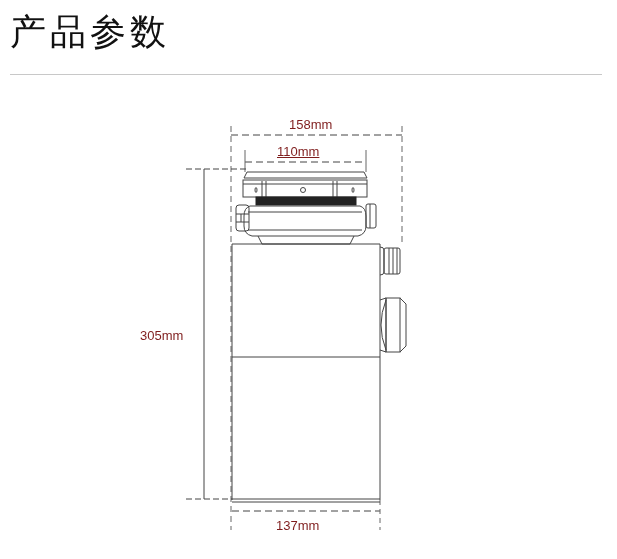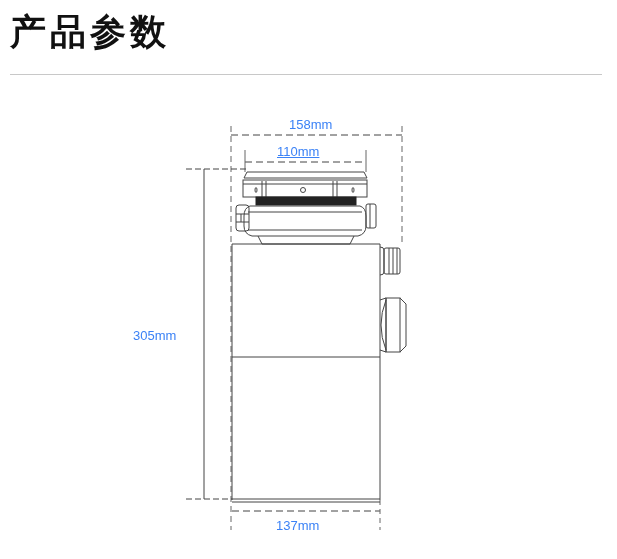--- a/index.html
+++ b/index.html
@@ -1,19 +1,19 @@
 <!DOCTYPE html>
 <html><head>
 <meta charset="utf-8">
 <style>
   html,body{margin:0;padding:0;background:#ffffff;}
   body{width:617px;height:559px;position:relative;overflow:hidden;font-family:"Liberation Sans","DejaVu Sans",sans-serif;}
-  .title{position:absolute;left:10px;top:10px;font-size:36px;color:#111;letter-spacing:4px;font-family:"DejaVu Sans",sans-serif;font-weight:bold;line-height:44px;}
+  .title{position:absolute;left:10px;top:10px;font-size:36px;color:#111;letter-spacing:4px;font-family:"DejaVu Sans",sans-serif;font-weight:normal;line-height:44px;}
   .rule{position:absolute;left:10px;top:74px;width:592px;height:1px;background:#c8c8c8;}
-  .dim{position:absolute;font-size:13px;color:#3b82f6;line-height:14px;}
+  .dim{position:absolute;font-size:13px;color:#7f1d1d;line-height:14px;}
   svg{position:absolute;left:0;top:0;}
 </style>
 </head>
 <body>
 
 <div class="title">产品参数</div>
 <div class="rule"></div>
 
 <svg width="617" height="559" viewBox="0 0 617 559">
   <g fill="none" stroke="#444" stroke-width="1">
@@ -75,14 +75,14 @@
 
     <path d="M380 300 L386 298 L386 352 L380 350"></path>
     <path d="M386 300 Q376 325 386 350"></path>
     <rect x="386" y="298" width="14" height="54"></rect>
     <path d="M400 298 L406 304 L406 346 L400 352"></path>
   </g>
 </svg>
 
 <div class="dim" style="left:289px;top:118px;">158mm</div>
 <div class="dim" style="left:277px;top:145px;text-decoration:underline;">110mm</div>
-<div class="dim" style="left:133px;top:329px;">305mm</div>
+<div class="dim" style="left:140px;top:329px;">305mm</div>
 <div class="dim" style="left:276px;top:519px;">137mm</div>
 
 </body></html>

